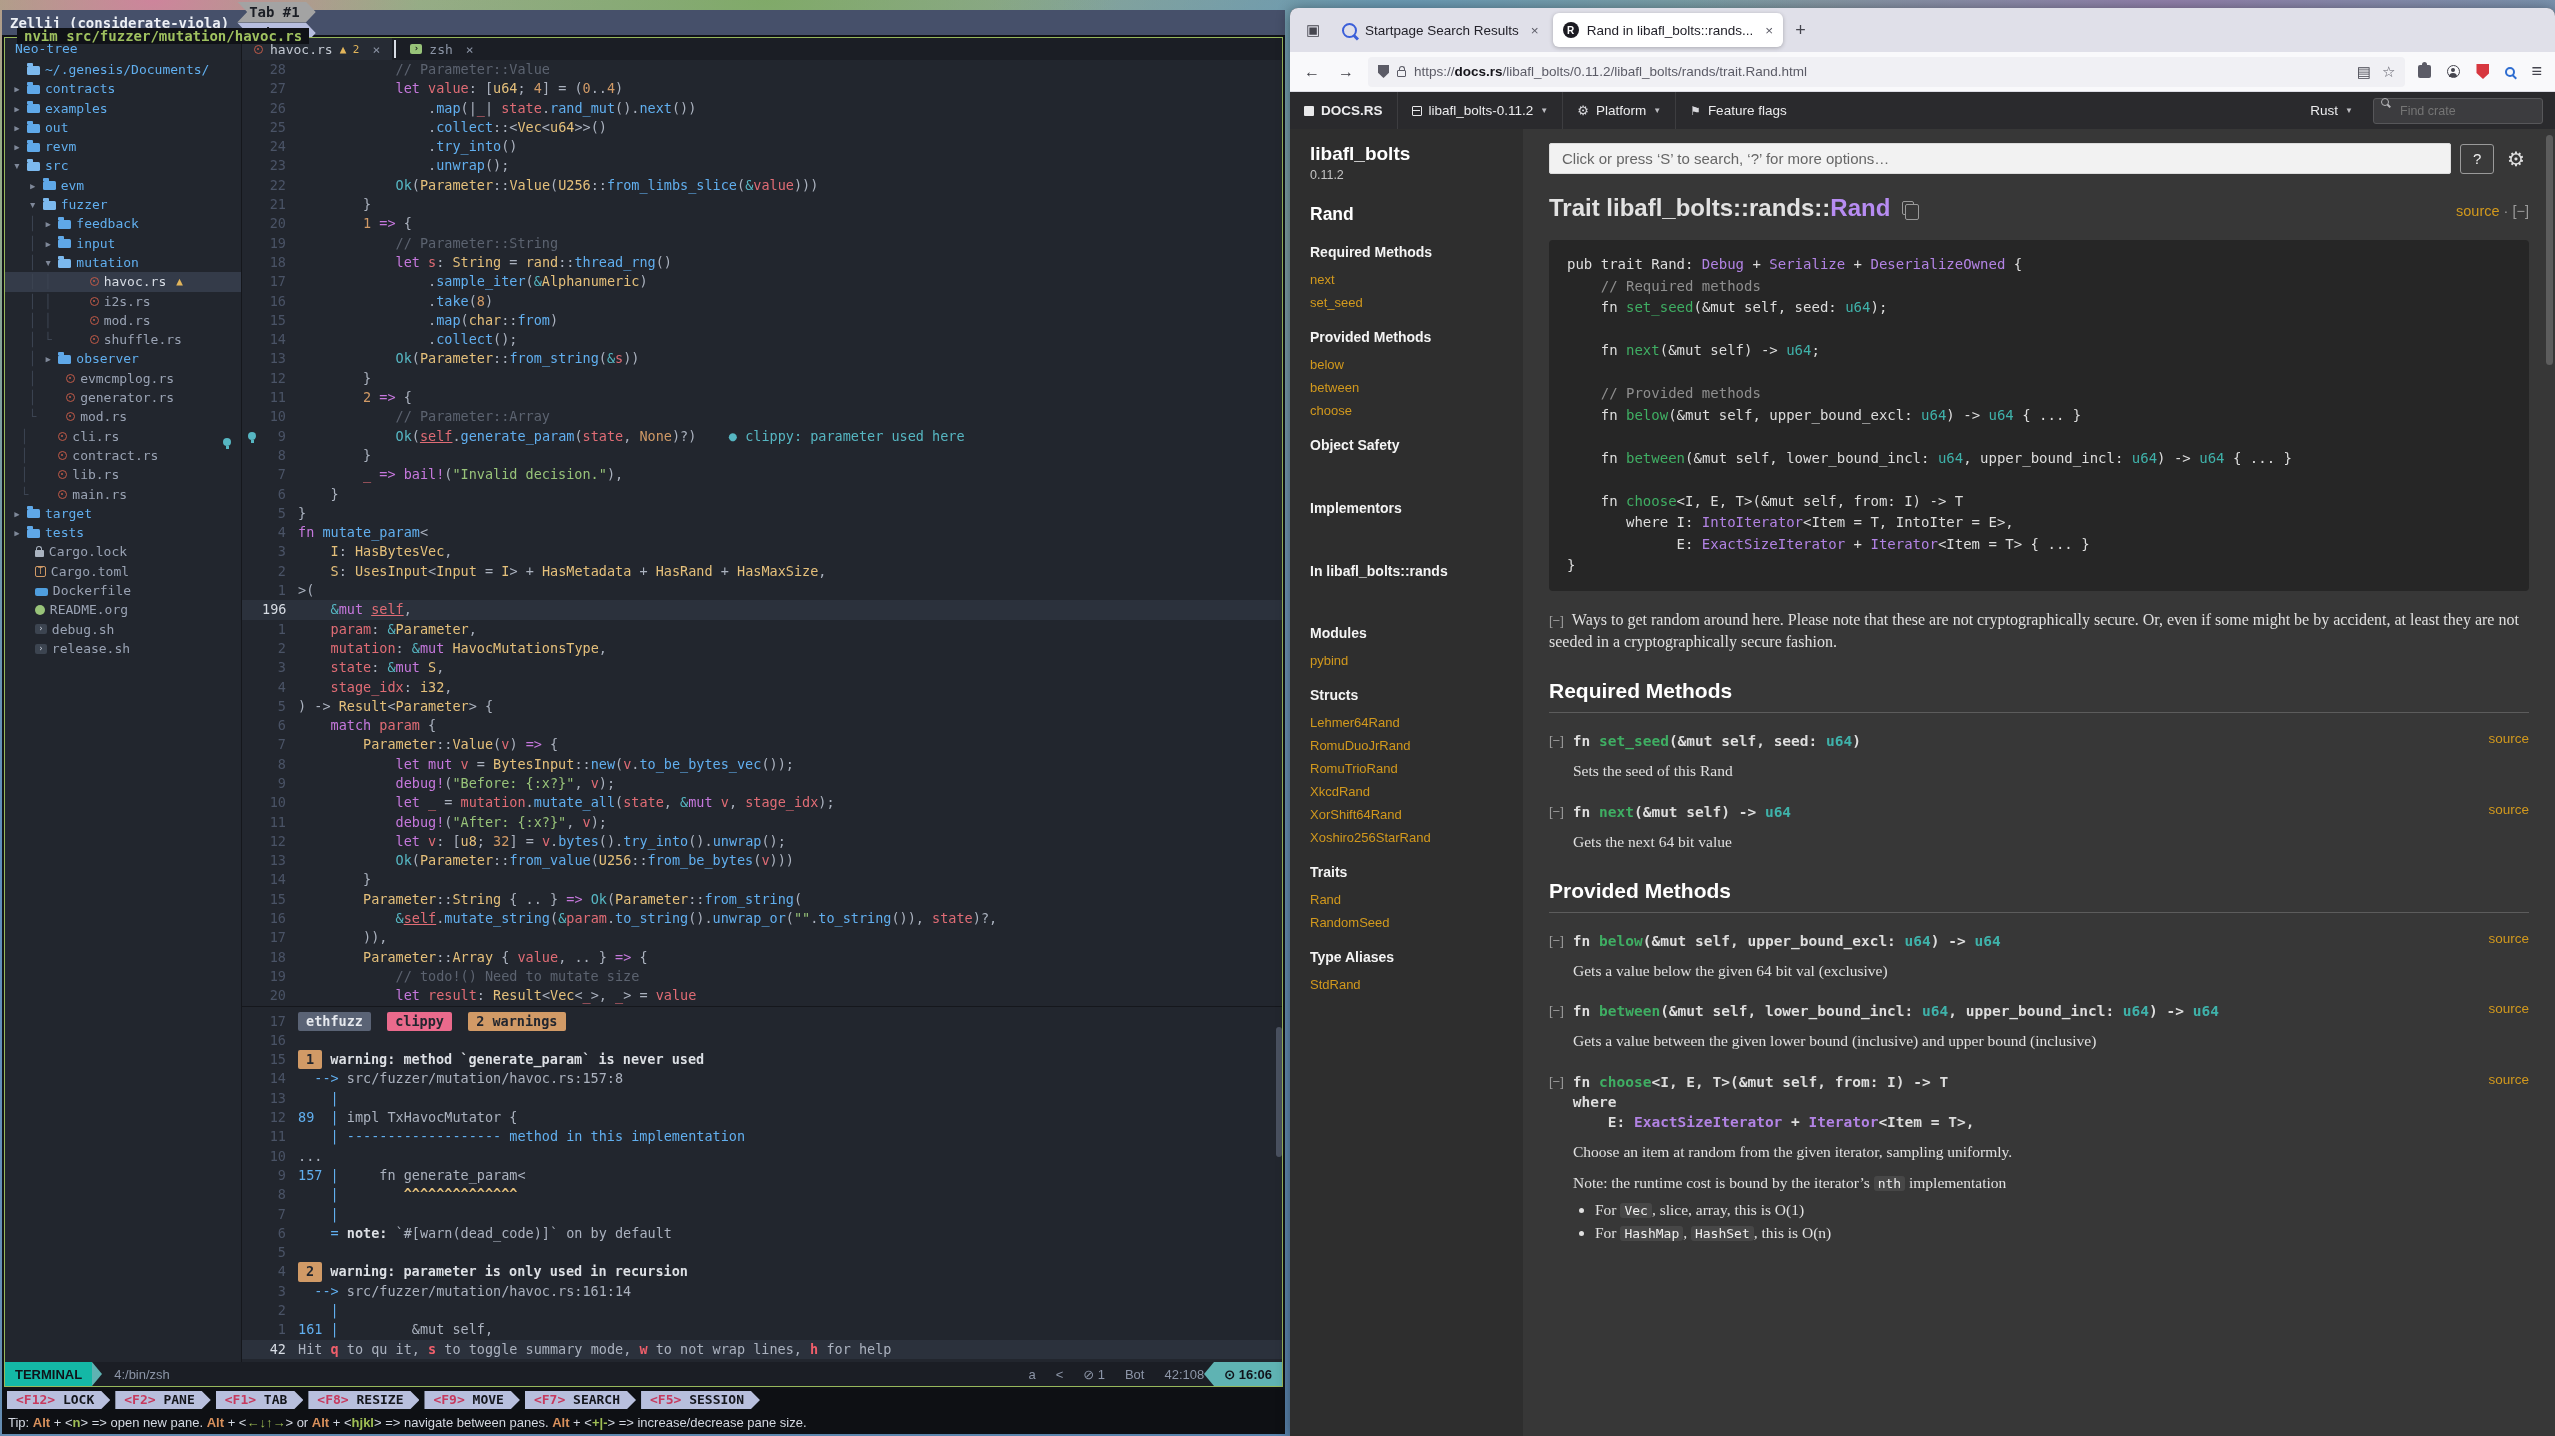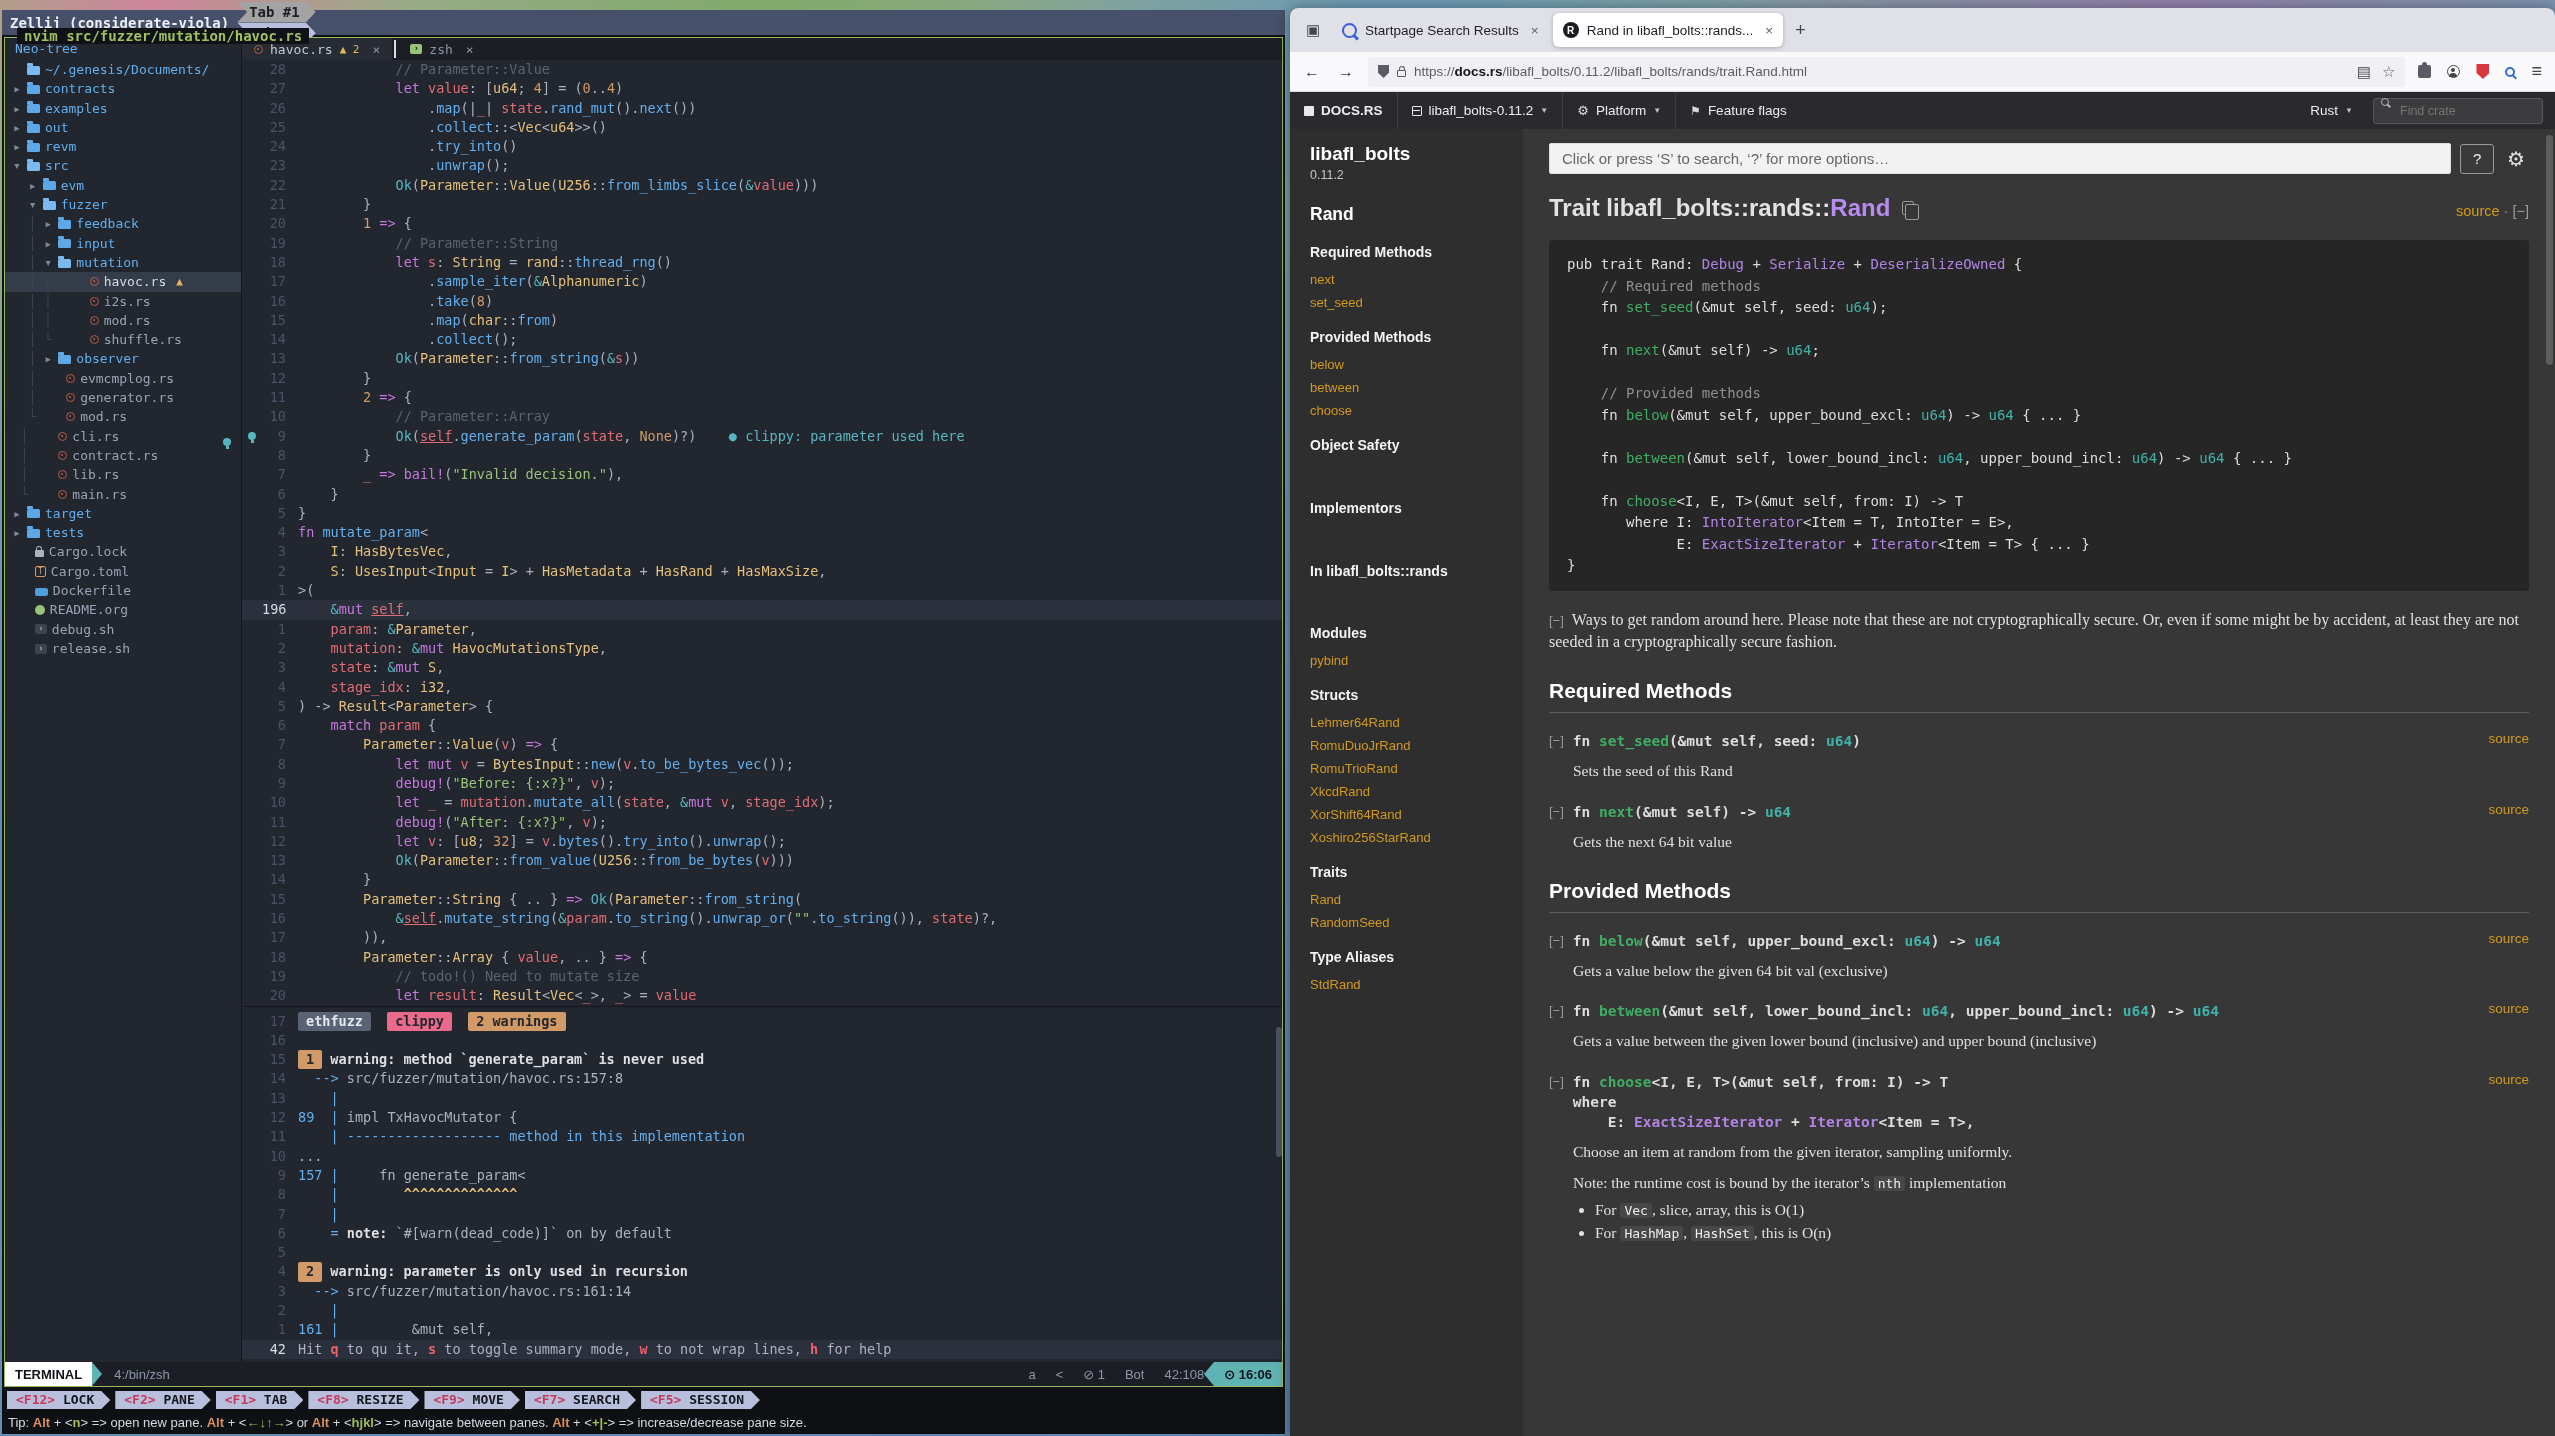--- a/index.html
+++ b/index.html
@@ -70,21 +70,21 @@
   .tk-s{color:#98c379}.tk-n{color:#d19a66}.tk-v{color:#e06c75}.tk-o{color:#56b6c2}
   .tk-w{color:#abb2bf}.tk-b{color:#dcdfe4;font-weight:bold}.tk-y{color:#e5c07b;font-weight:bold}
   .tk-p{color:#ef5f6b;font-weight:bold}
   .tk-vu{color:#e06c75;text-decoration:underline}
   .virt{color:#56b6c2}
   .tk-chipgray,.tk-chippink,.tk-chiptan{display:inline-block;padding:0 8px;border-radius:2px;font-weight:bold;color:#22262e}
   .tk-chipgray{background:#5a6375;color:#e6e9ee}.tk-chippink{background:#ea6a8c}.tk-chiptan{background:#d19a66}
   .split{height:6px;border-top:1px solid #15171c;flex:none;position:relative}
   .term-scrollthumb{position:absolute;right:0;top:20px;width:6px;height:130px;background:#4a5160;border-radius:3px}
   .statusline{margin-top:auto;height:24px;background:#1b1e25;display:flex;align-items:center;font-size:13px;flex:none;position:relative}
-  .sl-badge{height:100%;background:#ffffff;color:#10131a;font-weight:bold;display:flex;align-items:center;padding:0 10px;position:relative}
+  .sl-badge{height:100%;background:#14b8a6;color:#10131a;font-weight:bold;display:flex;align-items:center;padding:0 10px;position:relative}
   .sl-badge::after{content:'';position:absolute;right:-10px;top:0;border-top:12px solid transparent;border-bottom:12px solid transparent;border-left:10px solid #5fb3b3}
   .sl-file{color:#8d96a8;margin-left:22px}
   .sl-right{margin-left:auto;display:flex;align-items:center;gap:20px;color:#8d96a8}
   .sl-clock{height:24px;background:#5fb3b3;color:#10131a;font-weight:bold;display:flex;align-items:center;padding:0 10px;margin-left:10px;position:relative}
   .sl-clock::before{content:'';position:absolute;left:-10px;top:0;border-top:12px solid transparent;border-bottom:12px solid transparent;border-right:10px solid #5fb3b3}
   .zj-keybar{position:absolute;left:0;right:0;bottom:23px;height:22px;background:#0e1014;display:flex;align-items:center;gap:5px;padding-left:5px;font-family:"DejaVu Sans Mono",monospace;font-size:13px}
   .ribbon{background:#b8bfdd;color:#14161c;font-weight:bold;padding:1px 16px 2px 9px;white-space:pre;
     clip-path:polygon(0 0,calc(100% - 9px) 0,100% 50%,calc(100% - 9px) 100%,0 100%)}
   .ribbon .key{color:#c73a5e}
   .zj-tipbar{position:absolute;left:0;right:0;bottom:0;height:23px;background:#0e1014;display:flex;align-items:center;padding-left:6px;font-family:Liberation Sans, sans-serif;font-size:13px;color:#d4d9e2;white-space:pre}

